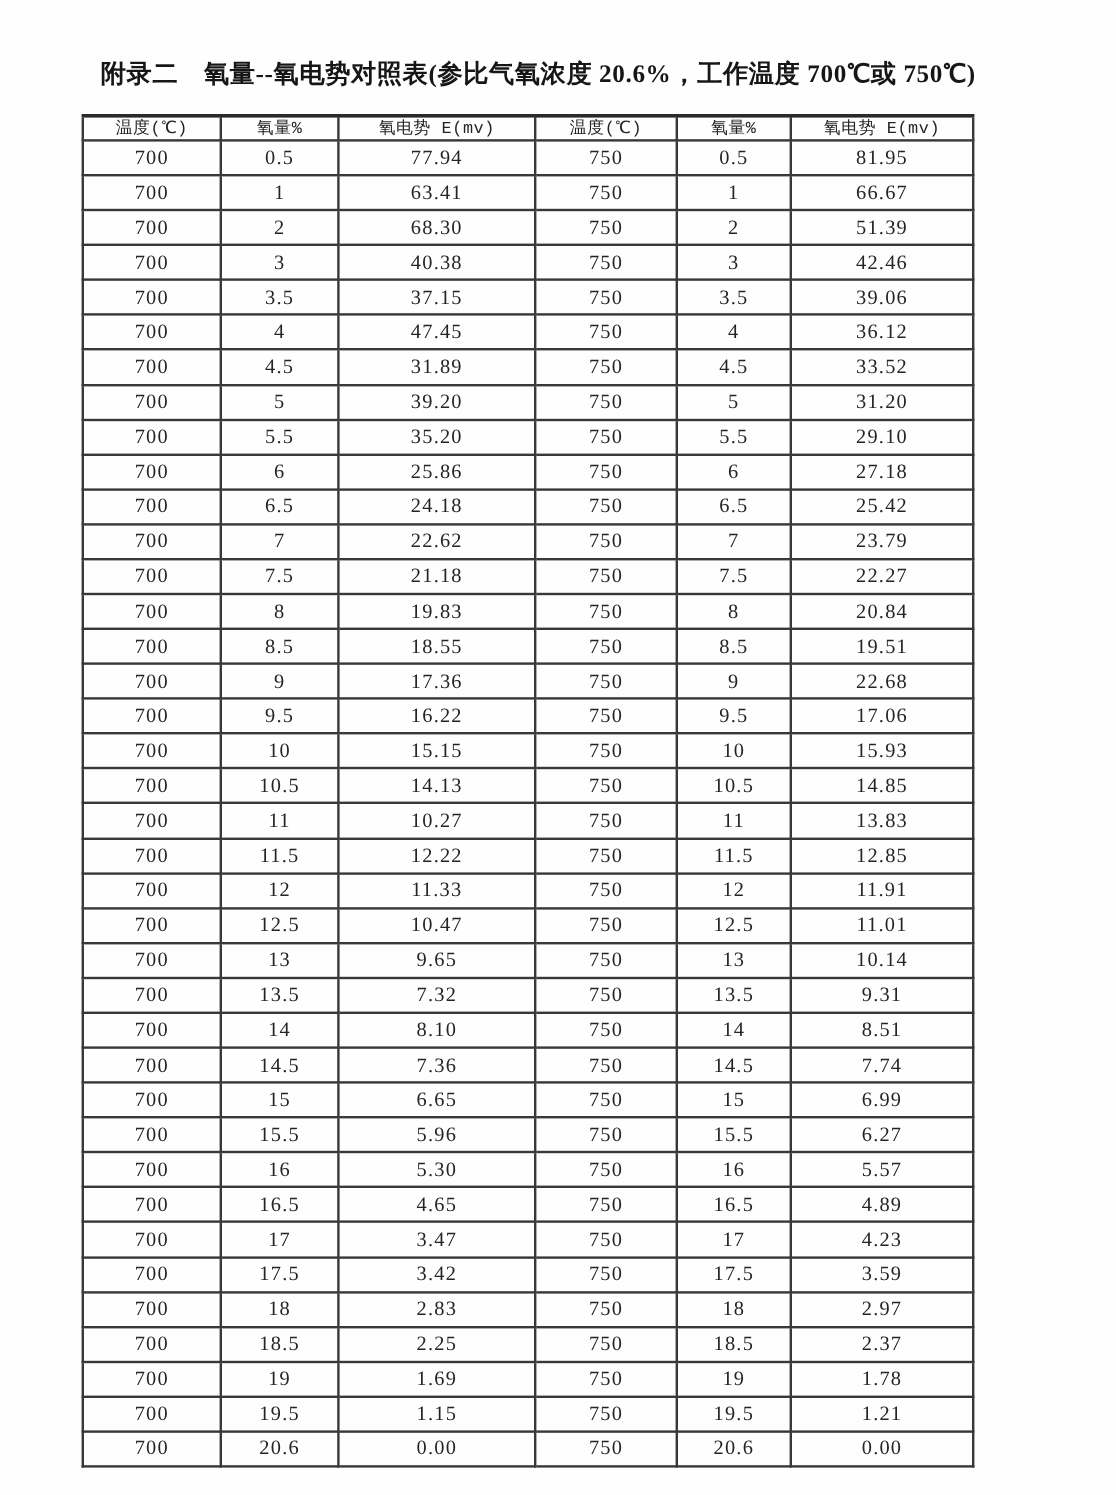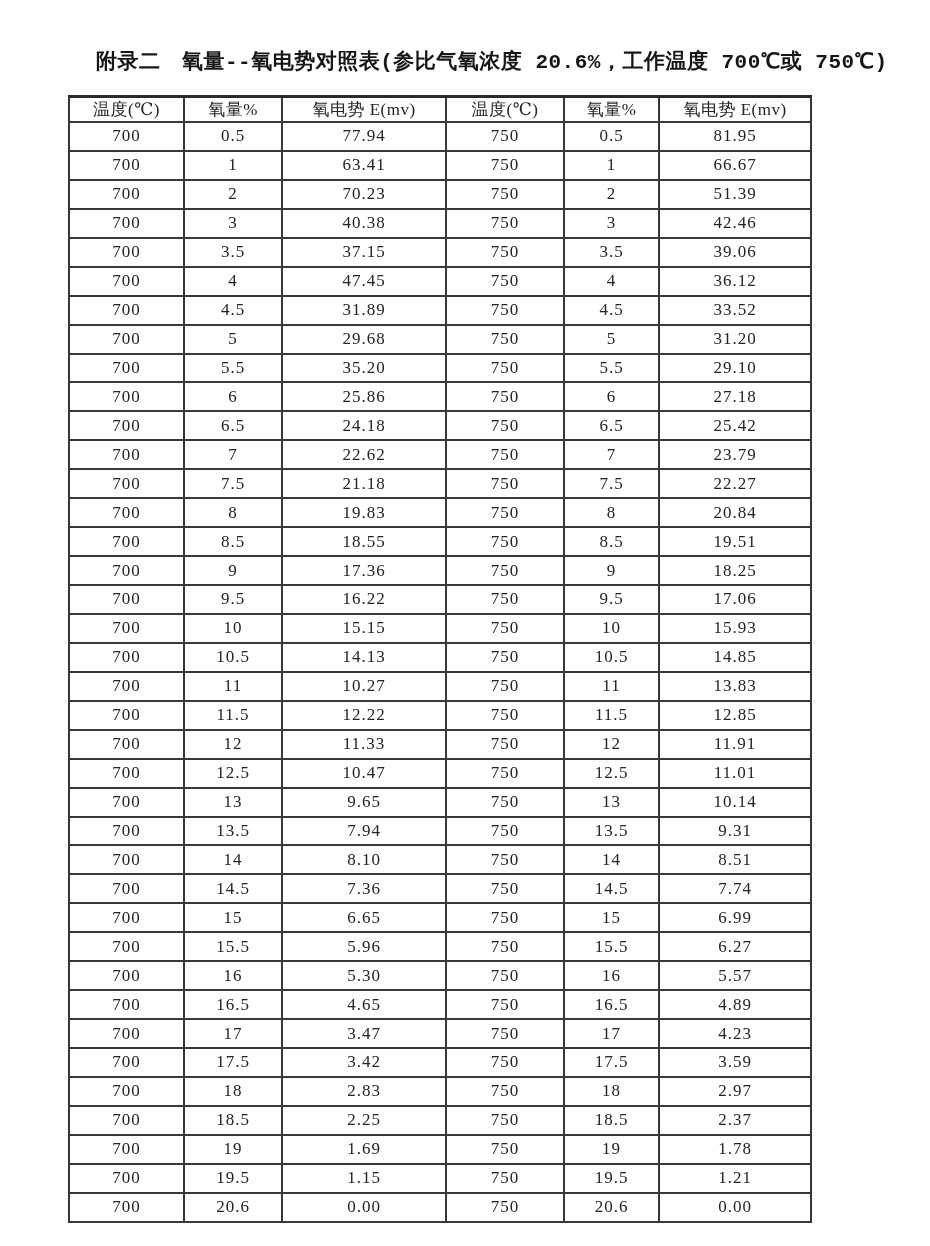--- a/index.html
+++ b/index.html
@@ -11,24 +11,24 @@
     position: relative;
     width: 930px;
     height: 1246px;
     background: #fefefe;
     font-family: "Liberation Serif", "DejaVu Serif", serif;
     color: #1c1c1c;
     overflow: hidden;
   }
   .doc-title {
     position: absolute;
-    left: 96px;
+    left: 84px;
     top: 47px;
     width: 800px;
-    font-family: Liberation Mono, monospace;
+    font-family: Liberation Serif, serif;
     font-weight: bold;
     font-size: 21px;
     letter-spacing: 0.5px;
     color: #161616;
     white-space: nowrap;
   }
   table.data-table {
     position: absolute;
     left: 68px;
     top: 95px;
@@ -47,22 +47,23 @@
     font-weight: normal;
     color: #242424;
     letter-spacing: 1px;
     white-space: nowrap;
   }
   table.data-table {
     border-top: 3px solid #2a2a2a;
     border-bottom: 2px solid #2a2a2a;
   }
   table.data-table th {
-    font-size: 17px;
+    font-size: 14px;
     letter-spacing: 0.5px;
+    font-family: Liberation Mono, monospace;
   }
 </style>
 </head>
 <body>
 
 <div class="page">
 
   <div class="doc-title">附录二　氧量--氧电势对照表(参比气氧浓度 20.6%，工作温度 700℃或 750℃)</div>
 
   <table class="data-table">
@@ -97,21 +98,21 @@
           <td>700</td>
           <td>1</td>
           <td>63.41</td>
           <td>750</td>
           <td>1</td>
           <td>66.67</td>
         </tr>
         <tr>
           <td>700</td>
           <td>2</td>
-          <td>70.23</td>
+          <td>68.30</td>
           <td>750</td>
           <td>2</td>
           <td>51.39</td>
         </tr>
         <tr>
           <td>700</td>
           <td>3</td>
           <td>40.38</td>
           <td>750</td>
           <td>3</td>
@@ -137,21 +138,21 @@
           <td>700</td>
           <td>4.5</td>
           <td>31.89</td>
           <td>750</td>
           <td>4.5</td>
           <td>33.52</td>
         </tr>
         <tr>
           <td>700</td>
           <td>5</td>
-          <td>29.68</td>
+          <td>39.20</td>
           <td>750</td>
           <td>5</td>
           <td>31.20</td>
         </tr>
         <tr>
           <td>700</td>
           <td>5.5</td>
           <td>35.20</td>
           <td>750</td>
           <td>5.5</td>
@@ -204,21 +205,21 @@
           <td>750</td>
           <td>8.5</td>
           <td>19.51</td>
         </tr>
         <tr>
           <td>700</td>
           <td>9</td>
           <td>17.36</td>
           <td>750</td>
           <td>9</td>
-          <td>18.25</td>
+          <td>22.68</td>
         </tr>
         <tr>
           <td>700</td>
           <td>9.5</td>
           <td>16.22</td>
           <td>750</td>
           <td>9.5</td>
           <td>17.06</td>
         </tr>
         <tr>
@@ -273,21 +274,21 @@
           <td>700</td>
           <td>13</td>
           <td>9.65</td>
           <td>750</td>
           <td>13</td>
           <td>10.14</td>
         </tr>
         <tr>
           <td>700</td>
           <td>13.5</td>
-          <td>7.94</td>
+          <td>7.32</td>
           <td>750</td>
           <td>13.5</td>
           <td>9.31</td>
         </tr>
         <tr>
           <td>700</td>
           <td>14</td>
           <td>8.10</td>
           <td>750</td>
           <td>14</td>

